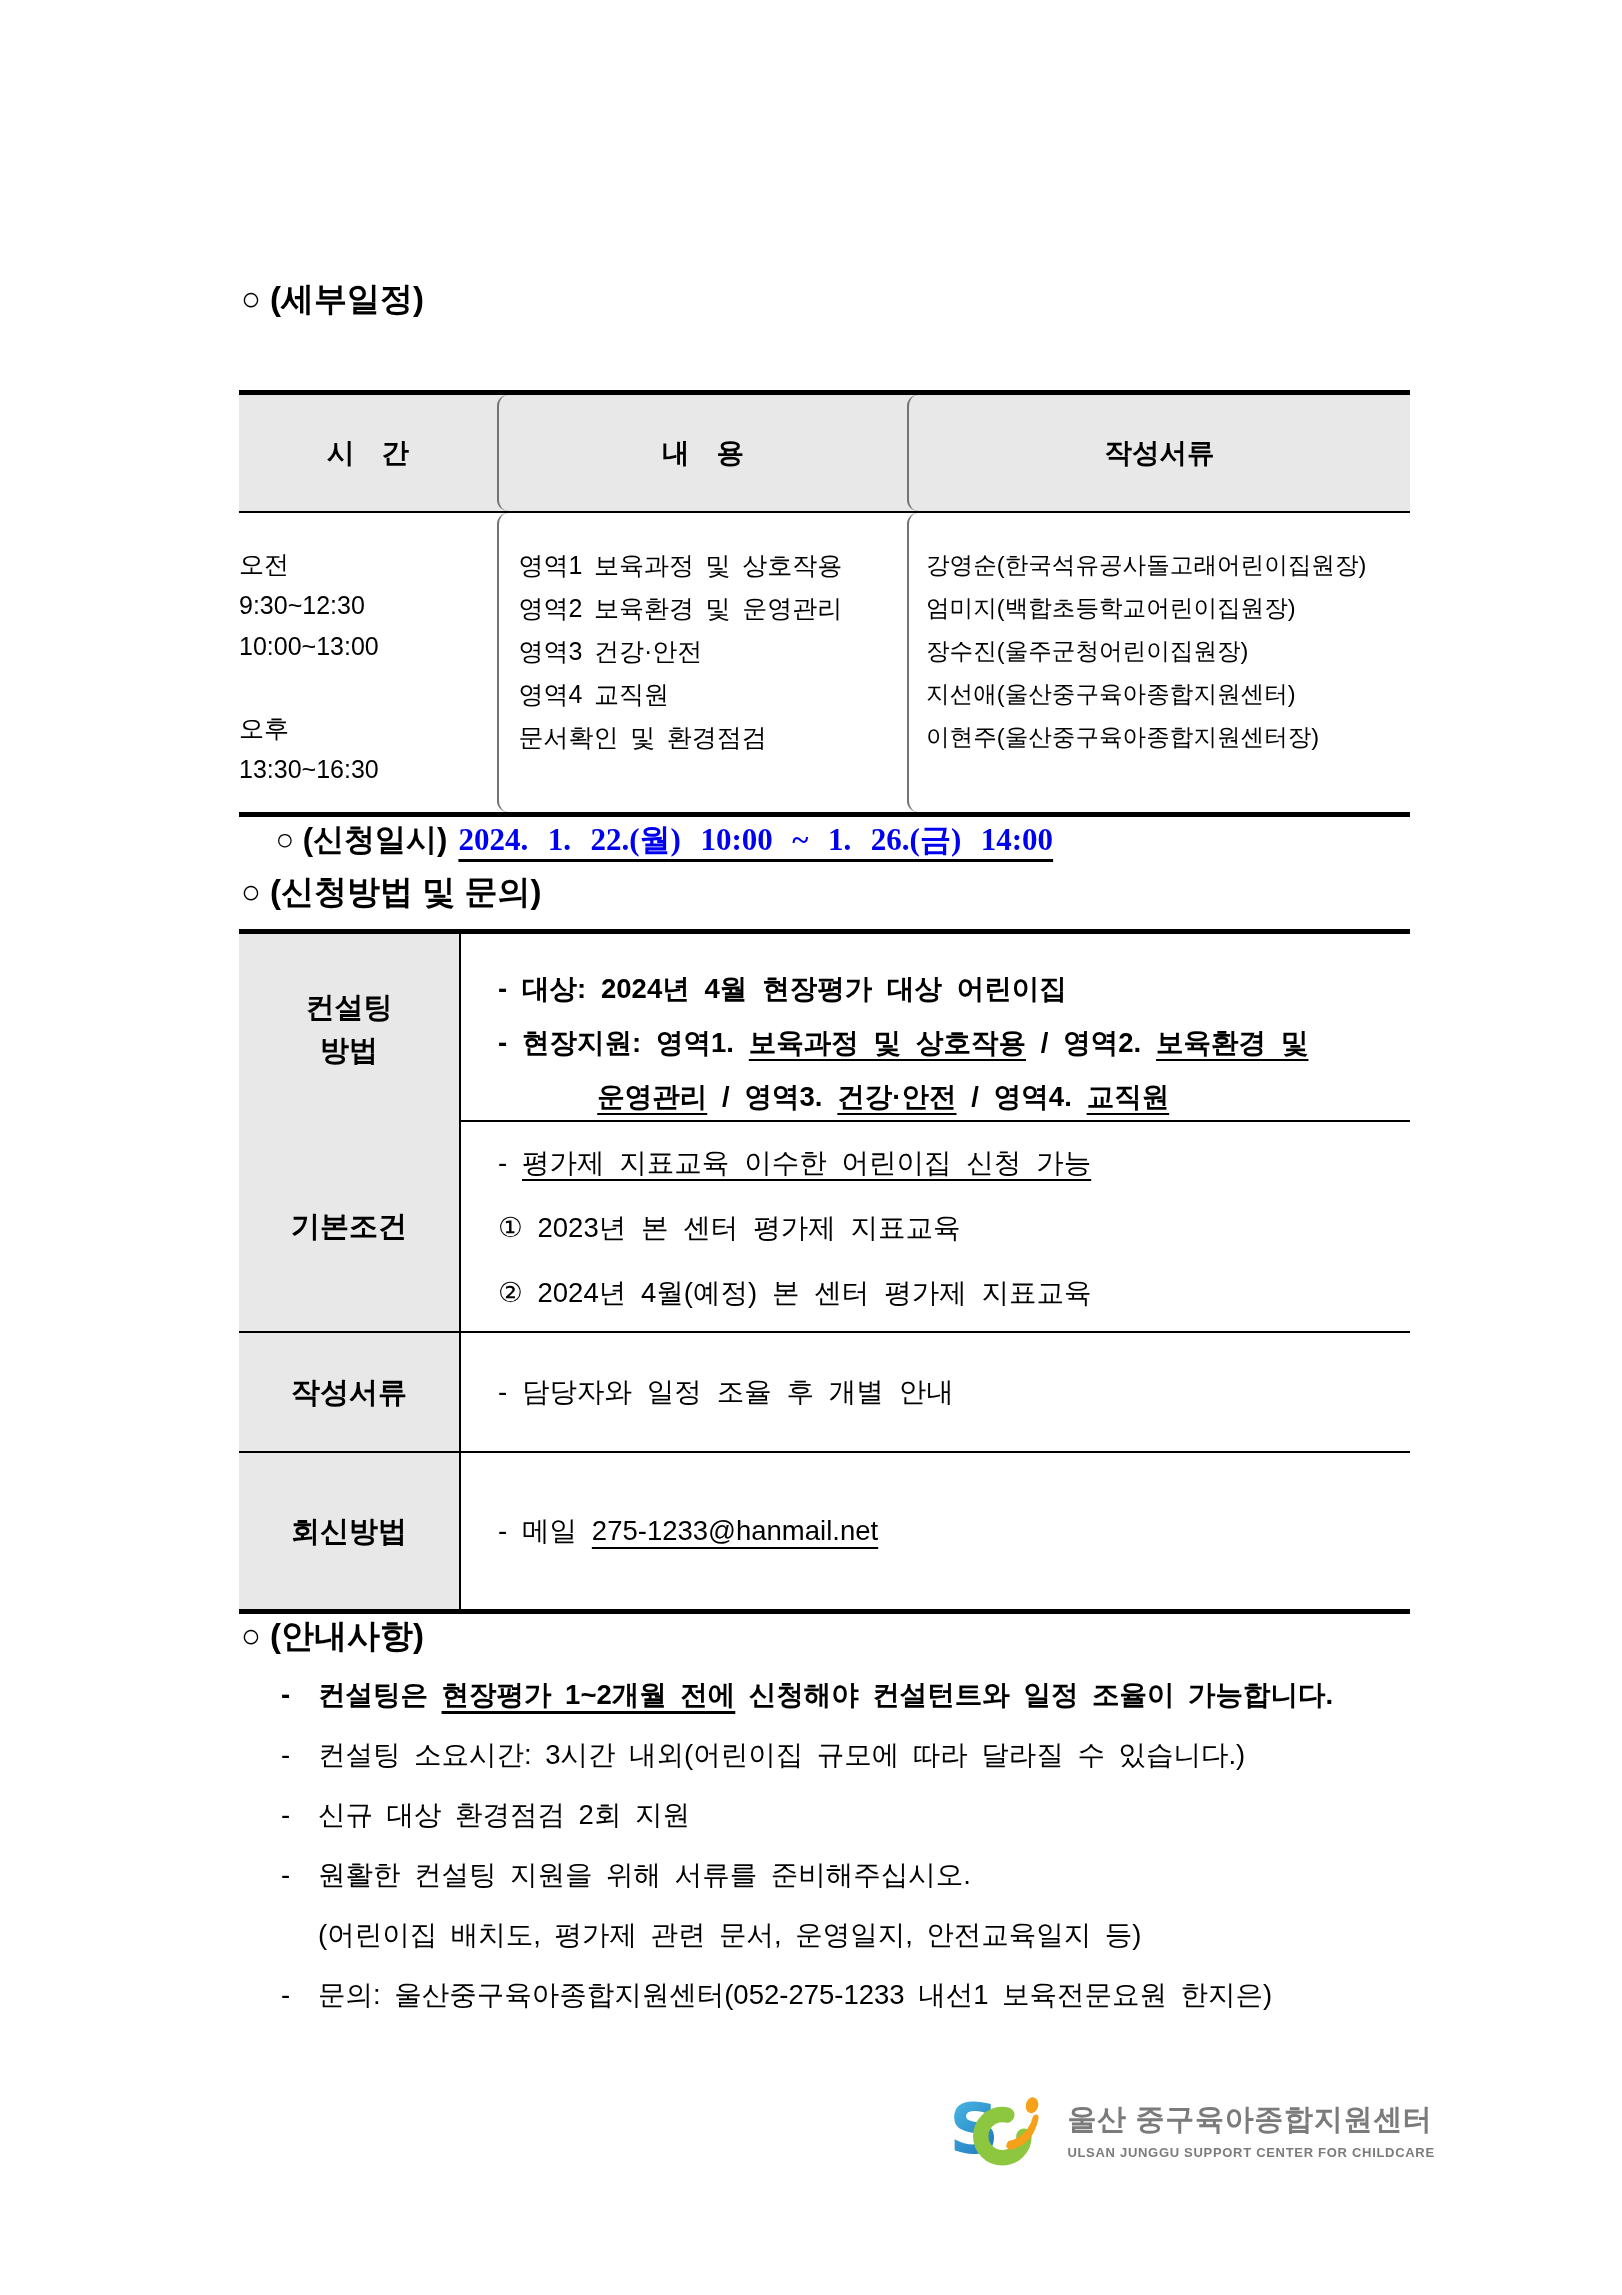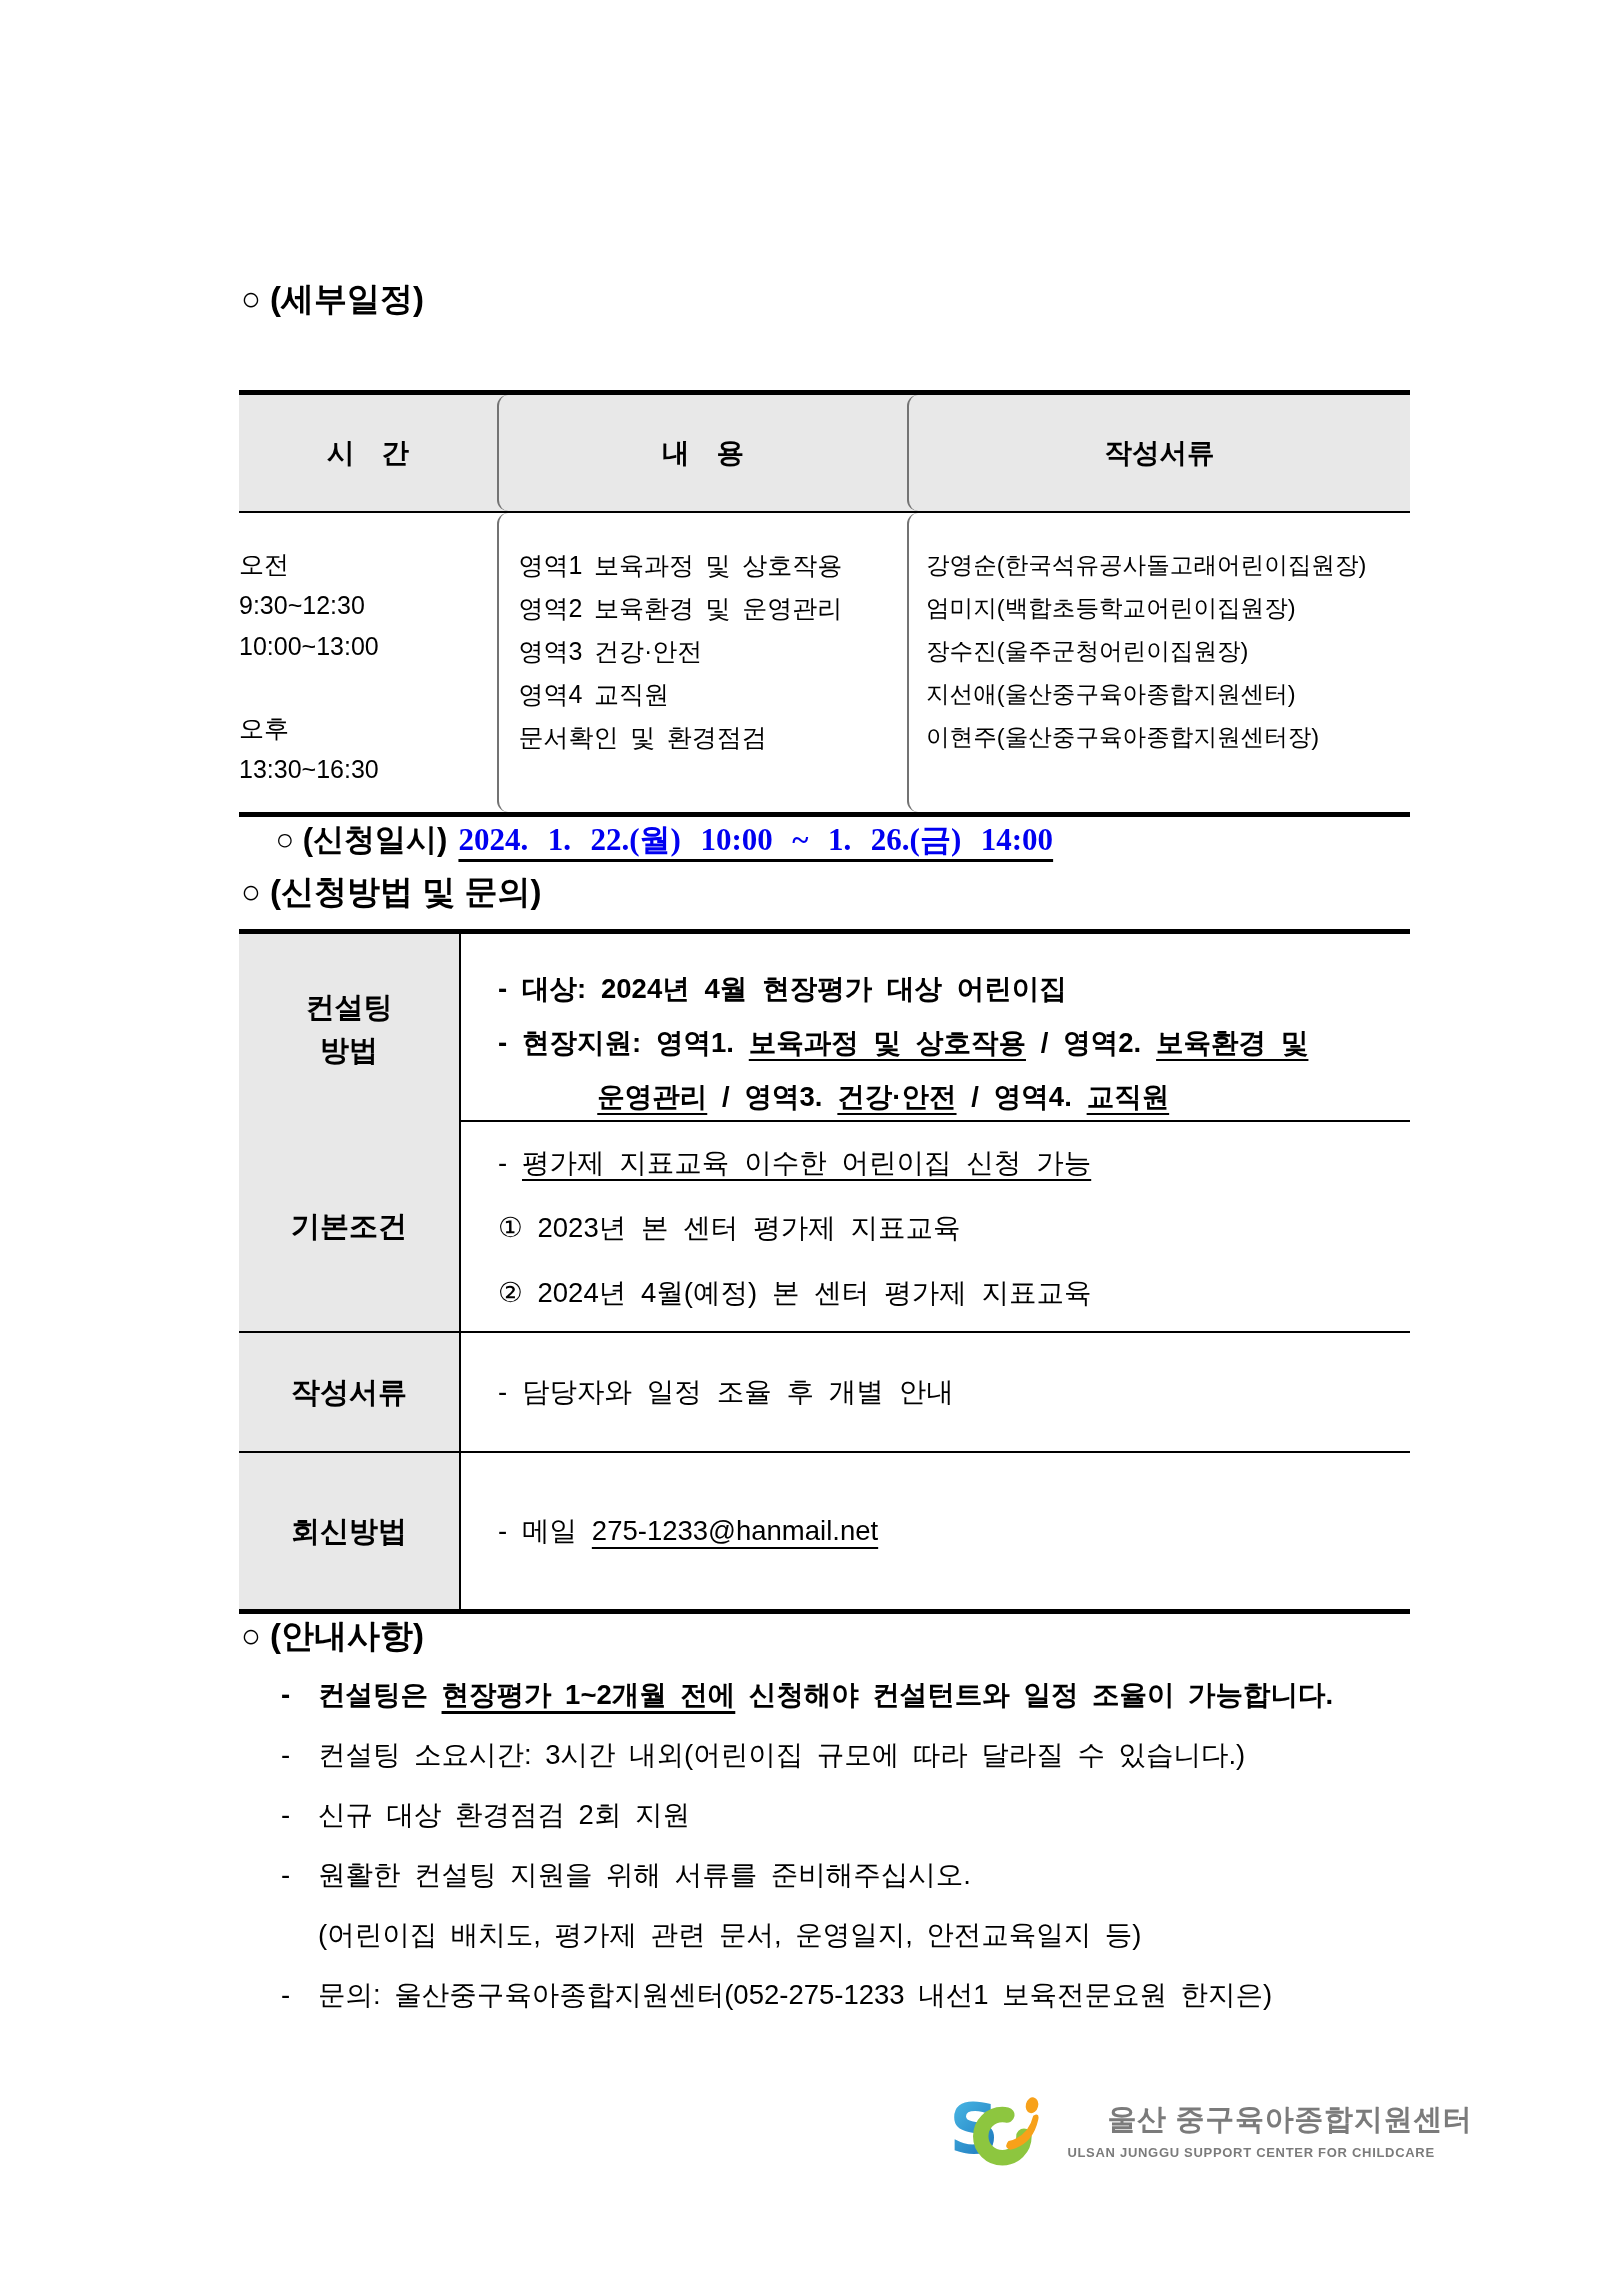--- a/index.html
+++ b/index.html
@@ -51,21 +51,21 @@
 
   
   .notice{position:absolute;left:281px;top:1673px;width:1139px;font-size:27.5px;}
   .n-item{display:flex;margin-bottom:17px;line-height:43px;word-spacing:5.9px;}
   .n-item .n-dash{width:37px;flex:none;}
   .n-item.bold{font-weight:700;}
   .n-item .u{text-decoration-thickness:2.6px;}
 
   
   .logo{position:absolute;left:948px;top:2089px;display:flex;align-items:center;gap:14.4px;}
-  .logo-kr{font-size:29px;font-weight:700;color:var(--logo-gray,#7b7b7b);letter-spacing:0.7px;white-space:pre;margin-left:40px;}
+  .logo-kr{font-size:29px;font-weight:700;color:var(--logo-gray,#7b7b7b);letter-spacing:0.7px;white-space:pre;}
   .logo-en{font-size:13px;font-weight:700;color:var(--logo-gray,#7b7b7b);margin-top:4.6px;letter-spacing:0.7px;white-space:pre;}
 </style>
 </head>
 <body>
 
 <div class="page">
 
   <div class="sec-title" style="left:241px;top:277px;">○ (세부일정)</div>
 
   <div class="t1">

